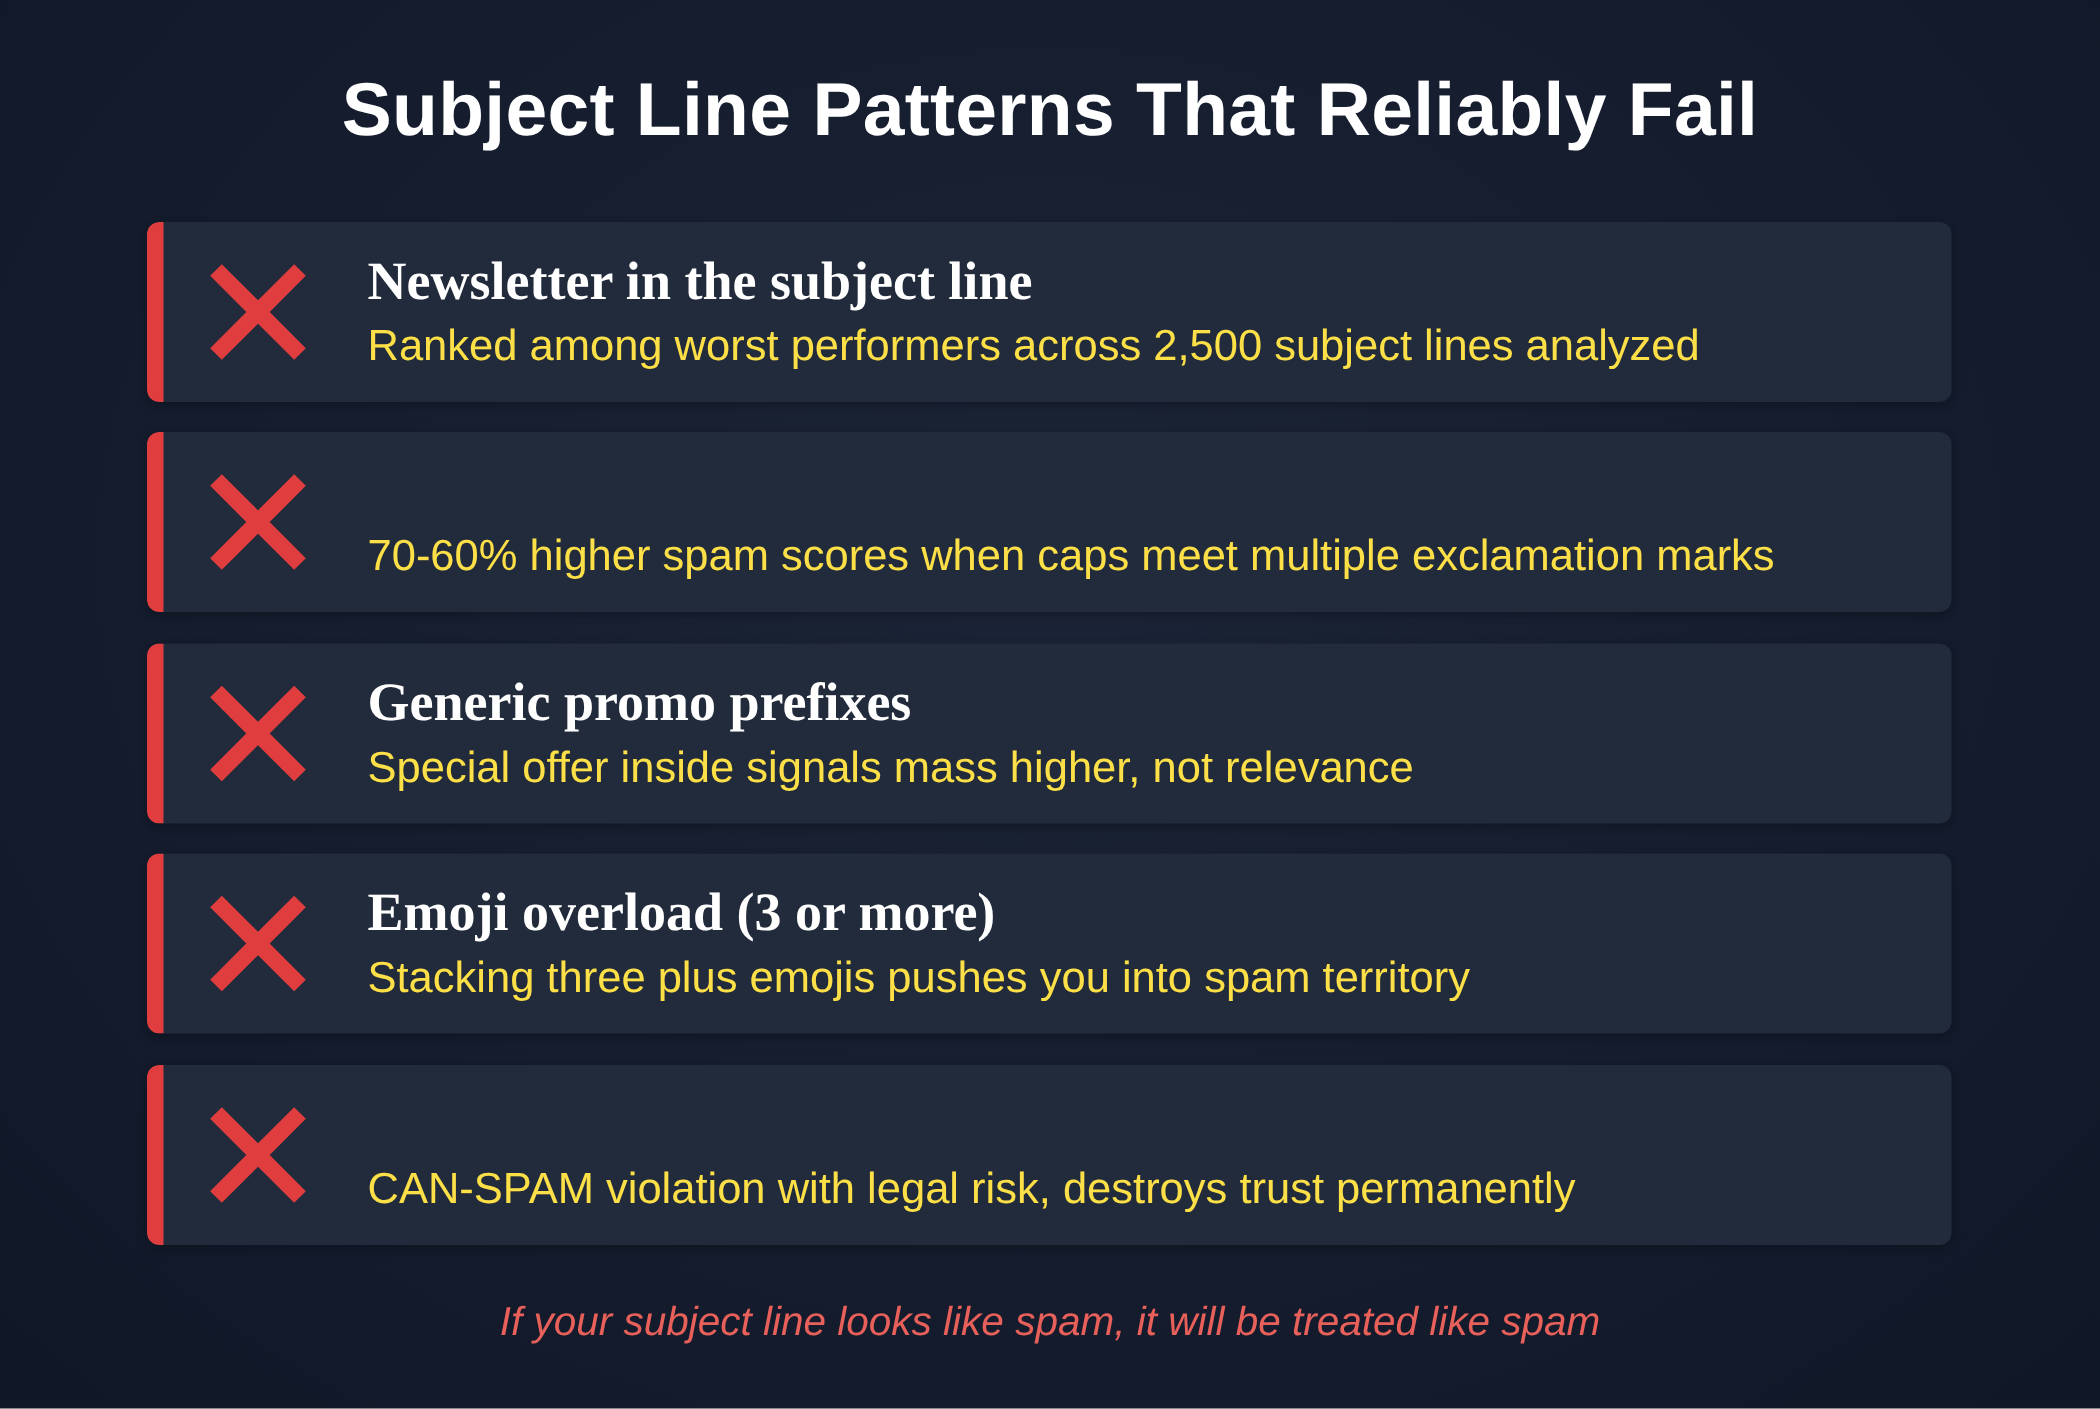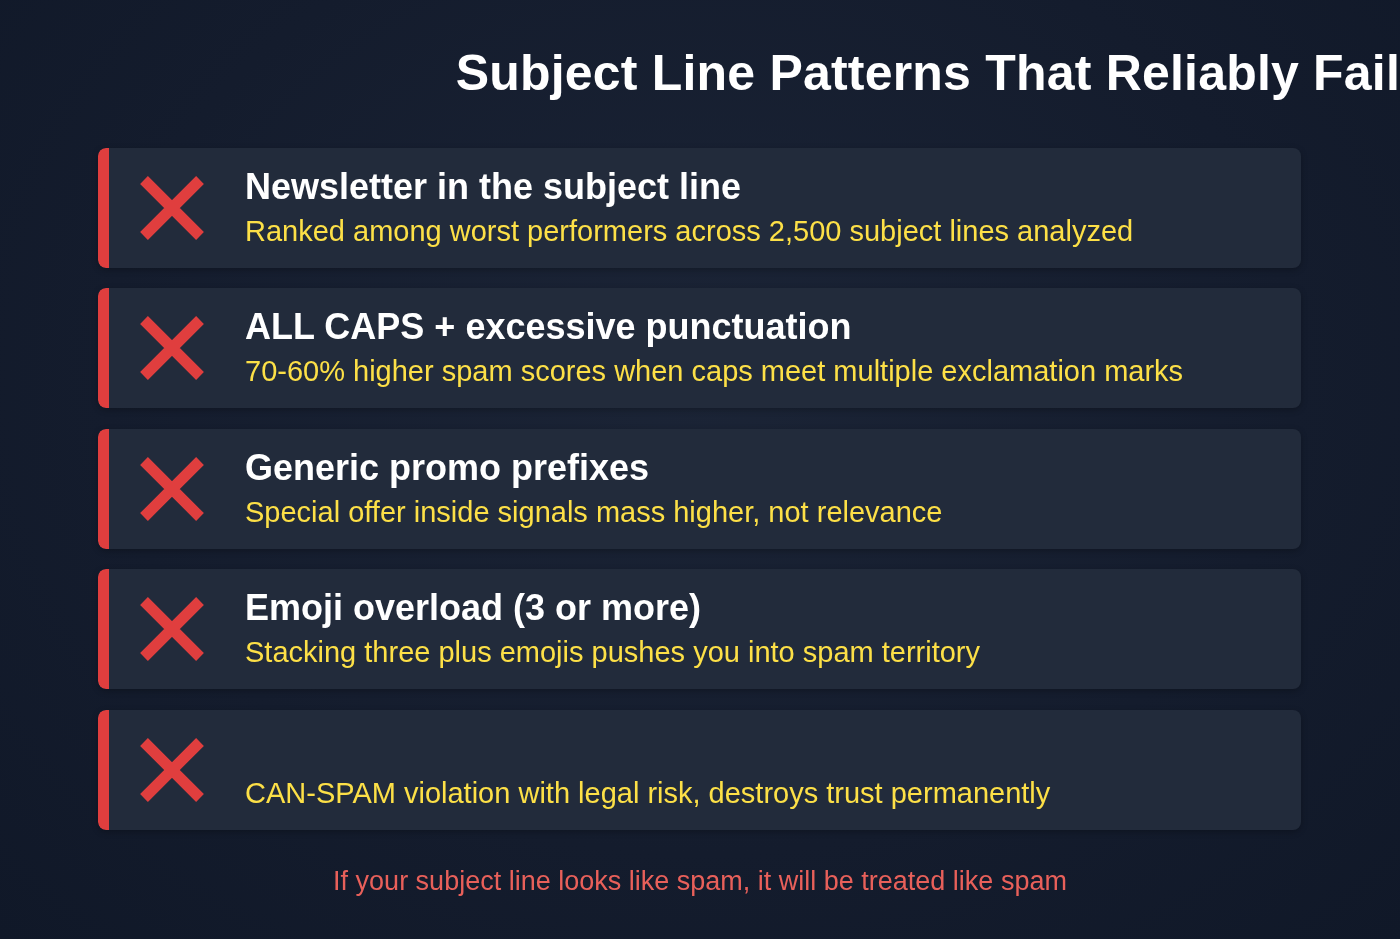--- a/index.html
+++ b/index.html
@@ -4,46 +4,46 @@
 <style>
   html, body { margin: 0; padding: 0; }
   body {
     width: 1400px; height: 939px; overflow: hidden;
     background: radial-gradient(ellipse at 50% 40%, #1b2436 0%, #141c2d 60%, #101828 100%);
     font-family: "Liberation Sans", sans-serif;
     position: relative;
   }
   .title {
     position: absolute; left: 0; right: 0; top: 44px;
-    text-align: right; color: #ffffff; font-weight: bold;
+    text-align: center; color: #ffffff; font-weight: bold;
     font-size: 50px; letter-spacing: 0.2px;
   }
   .card {
     position: absolute; left: 98px; width: 1203px; height: 120px;
     background: #222b3b; border-radius: 8px; overflow: hidden;
     box-shadow: 0 2px 6px rgba(0,0,0,0.25);
   }
   .card .bar {
     position: absolute; left: 0; top: 0; bottom: 0; width: 11px;
     background: #e03e3e; border-radius: 8px 0 0 8px;
   }
   .card .x-icon {
     position: absolute; left: 38px; top: 24px; width: 72px; height: 72px;
   }
   .card .heading {
     position: absolute; left: 147px; top: 18px;
-    color: #ffffff; font-weight: bold; font-size: 36px; white-space: nowrap;
+    color: #ffffff; font-weight: bold; font-size: 36px; white-space: nowrap; font-family: Liberation Serif, serif;
   }
   .card .desc {
     position: absolute; left: 147px; top: 67px;
     color: #fde047; font-size: 29px; white-space: nowrap;
   }
   .footer {
     position: absolute; left: 0; right: 0; top: 866px;
-    text-align: center; color: #e8605a; font-size: 27px;
+    text-align: center; color: #e8605a; font-size: 27px; font-style: italic;
   }
 </style>
 </head>
 <body>
 
 <div class="title">Subject Line Patterns That Reliably Fail</div>
 
 <div class="card" style="top:148px">
   <div class="bar"></div>
   <svg class="x-icon" viewBox="0 0 72 72">
@@ -51,21 +51,20 @@
     </svg>
   <div class="heading">Newsletter in the subject line</div>
   <div class="desc">Ranked among worst performers across 2,500 subject lines analyzed</div>
 </div>
 
 <div class="card" style="top:288px">
   <div class="bar"></div>
   <svg class="x-icon" viewBox="0 0 72 72">
       <path d="M8 8 L64 64 M64 8 L8 64" stroke="#e03e3e" stroke-width="11"></path>
     </svg>
-  <div class="heading">ALL CAPS + excessive punctuation</div>
   <div class="desc">70-60% higher spam scores when caps meet multiple exclamation marks</div>
 </div>
 
 <div class="card" style="top:429px">
   <div class="bar"></div>
   <svg class="x-icon" viewBox="0 0 72 72">
       <path d="M8 8 L64 64 M64 8 L8 64" stroke="#e03e3e" stroke-width="11"></path>
     </svg>
   <div class="heading">Generic promo prefixes</div>
   <div class="desc">Special offer inside signals mass higher, not relevance</div>

